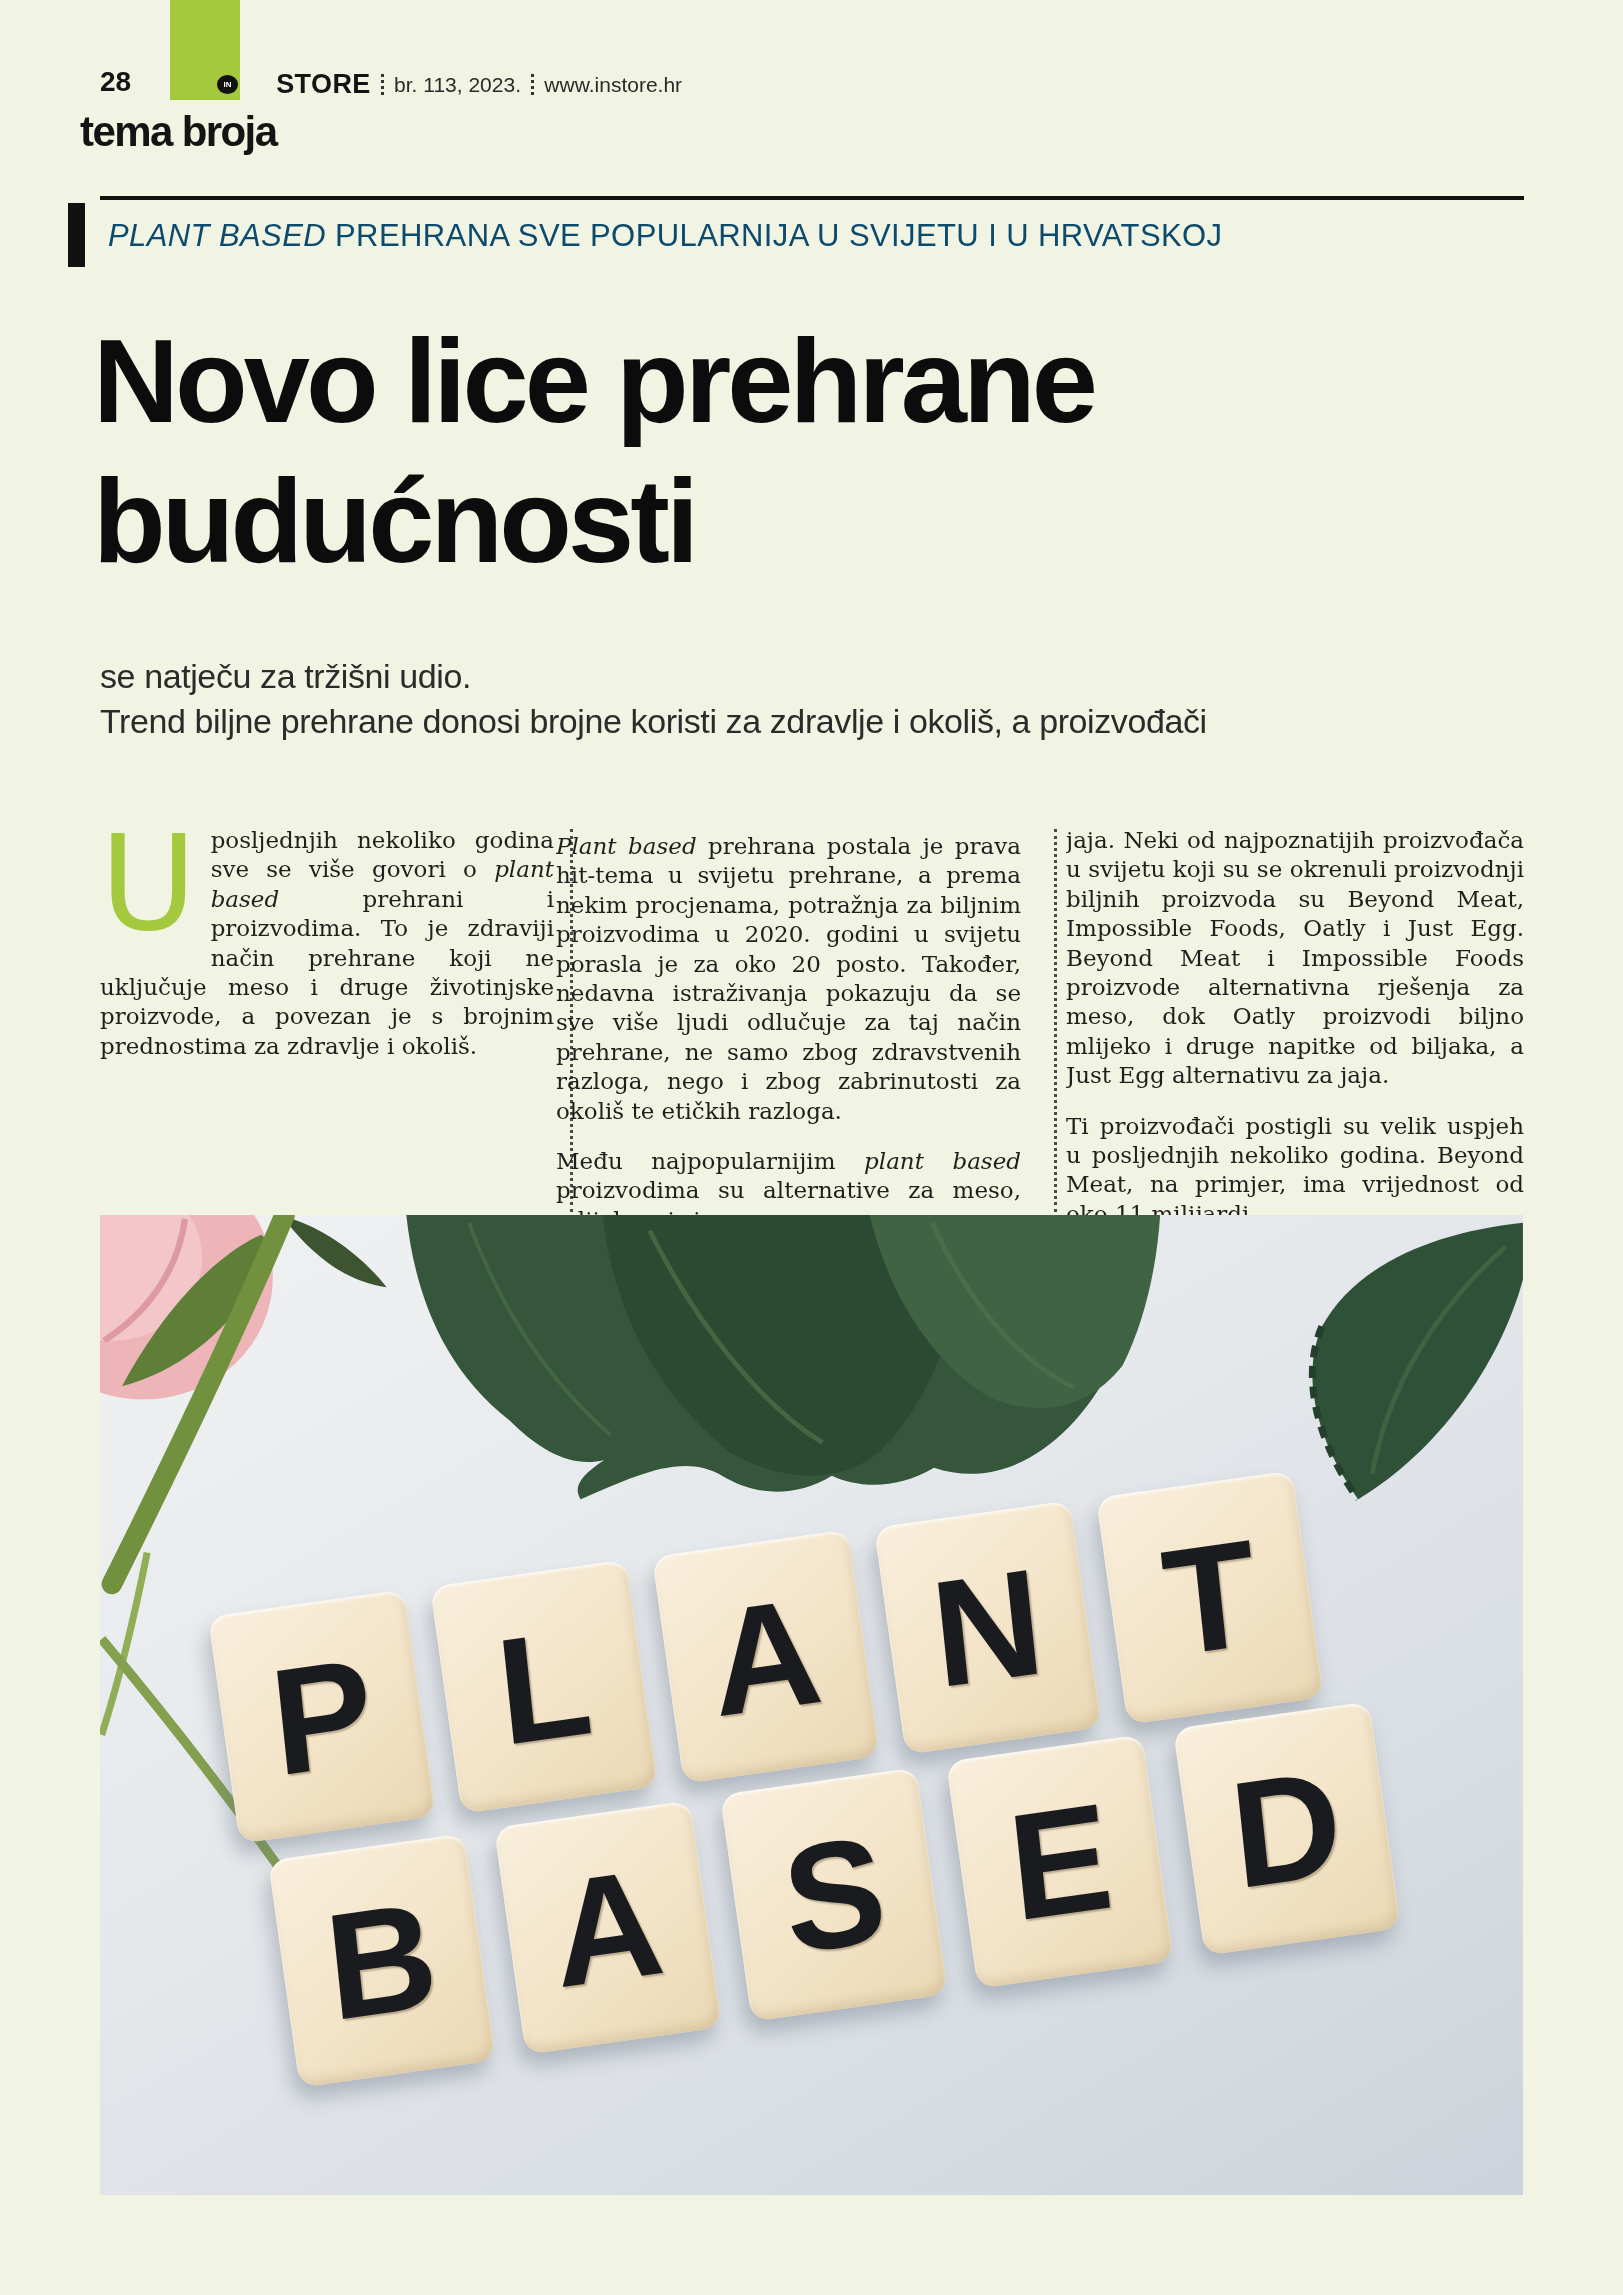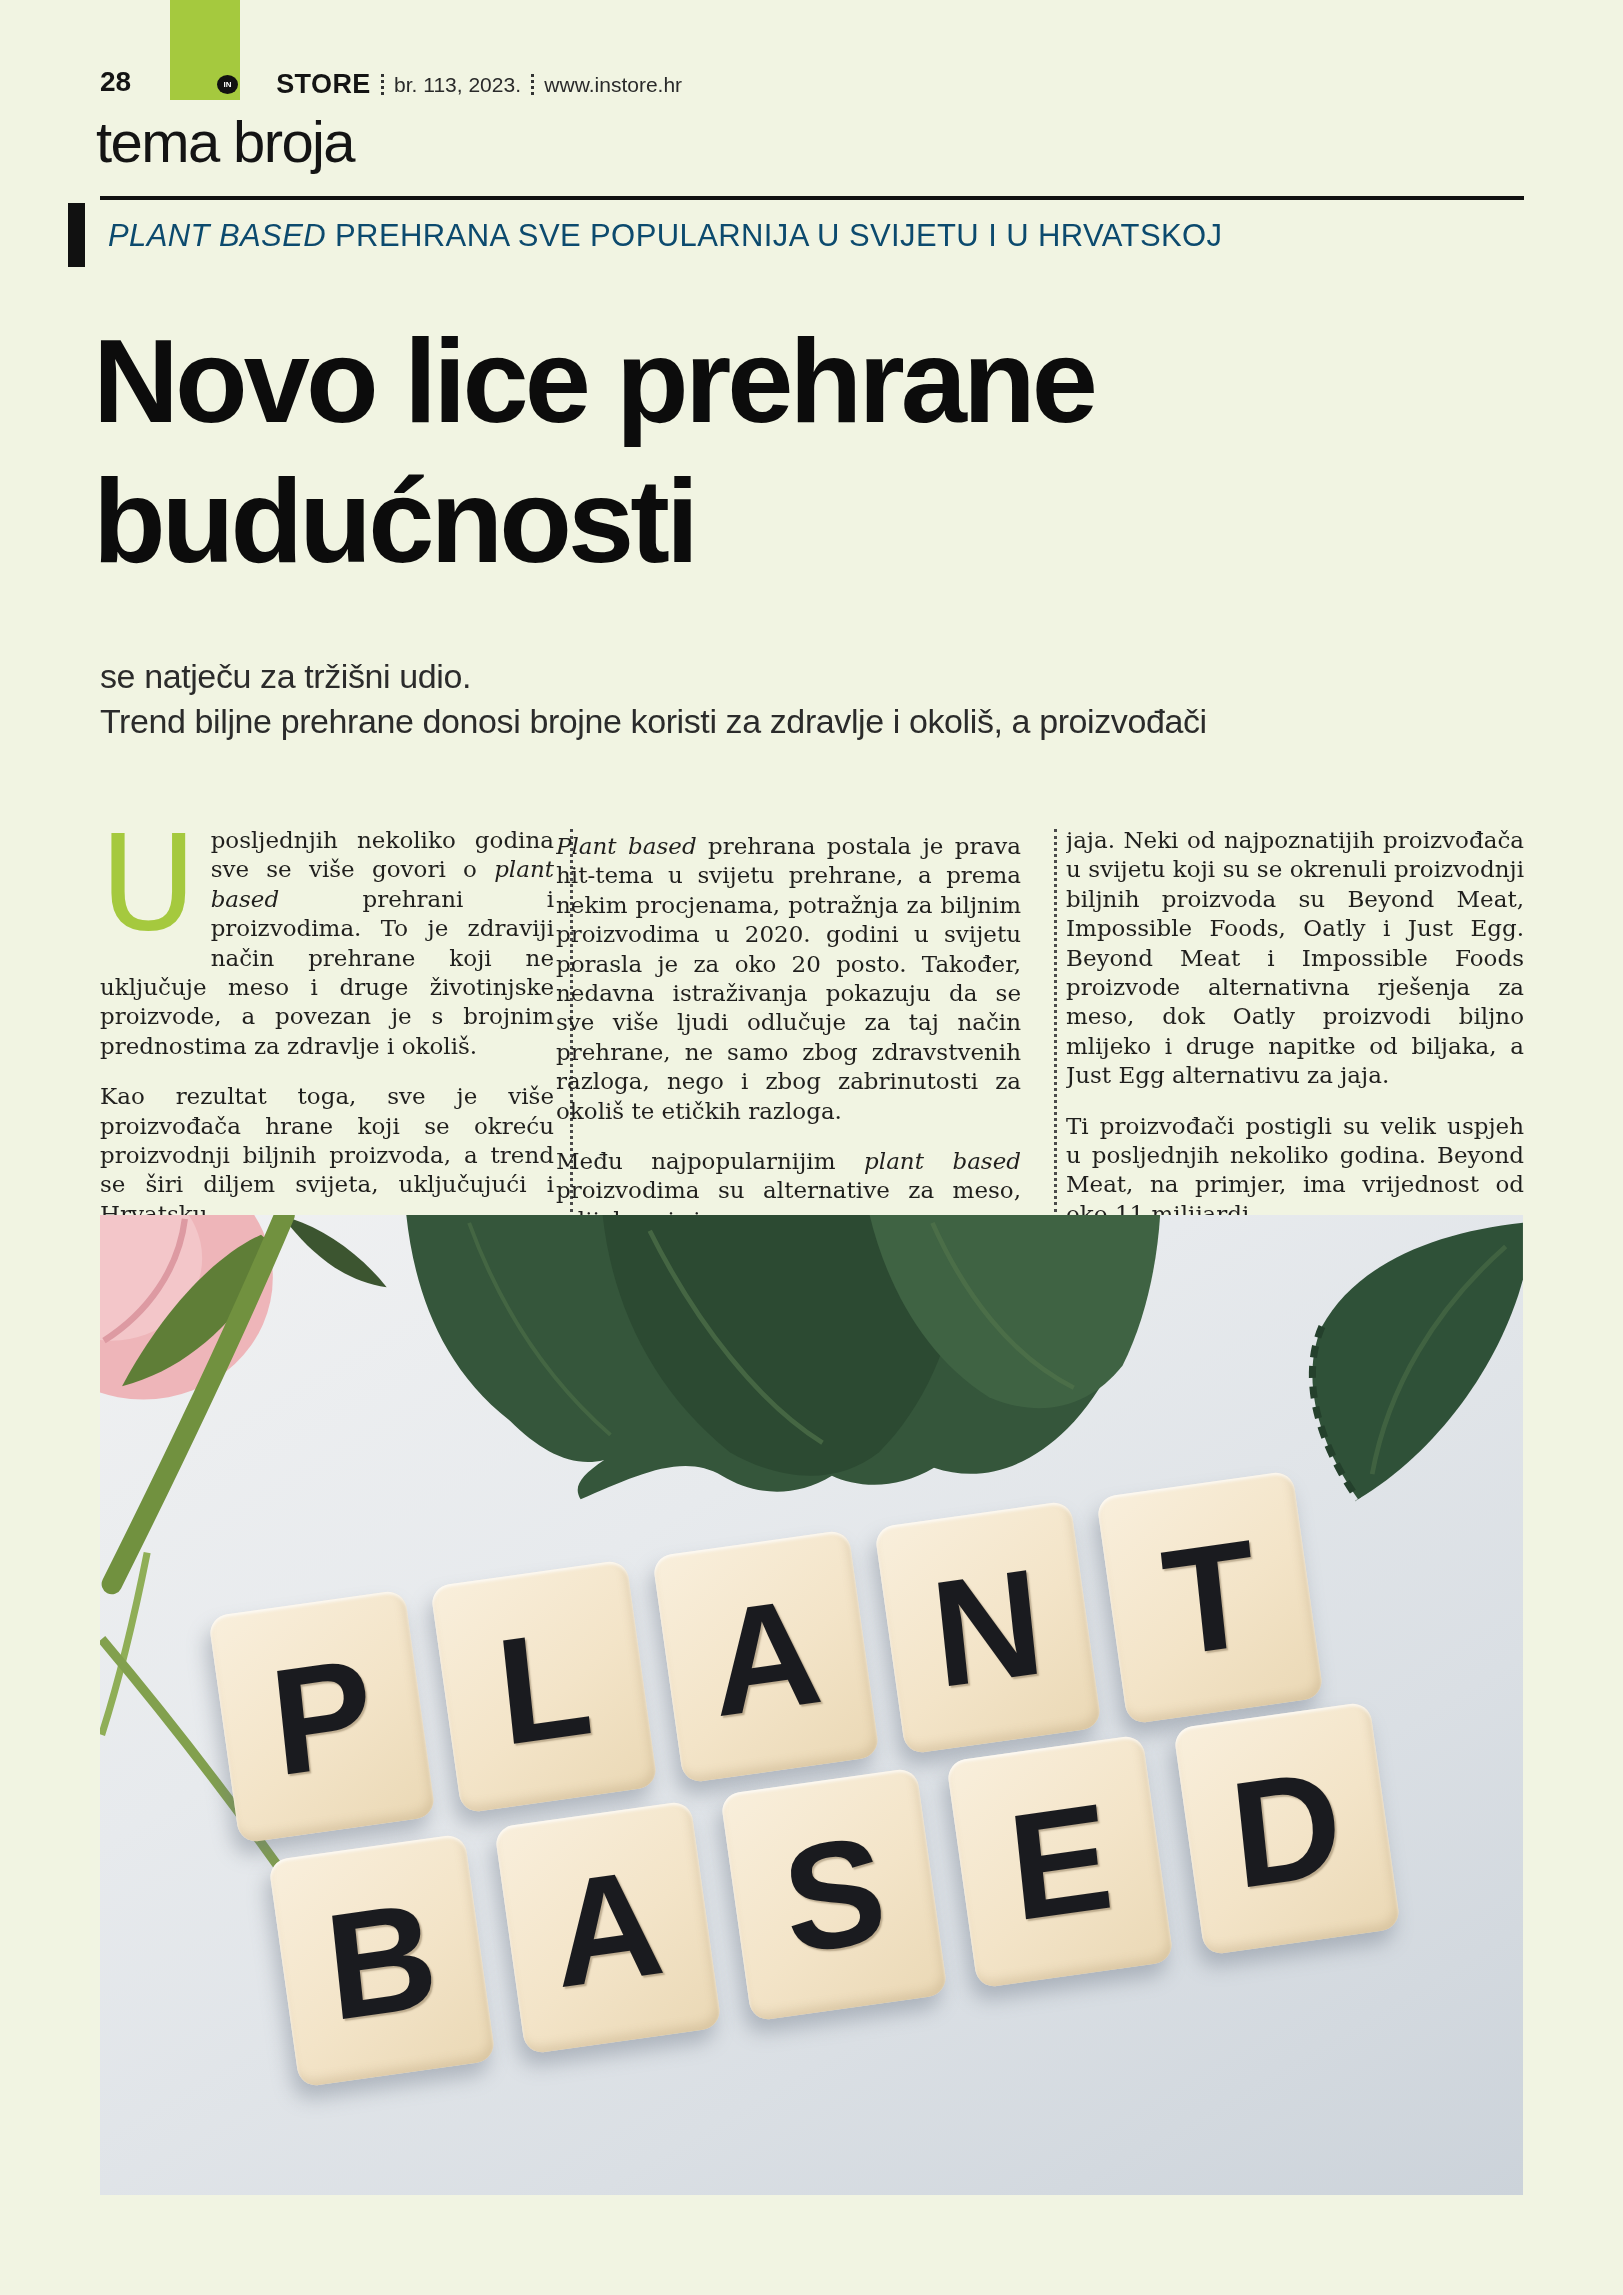--- a/index.html
+++ b/index.html
@@ -10,21 +10,21 @@
   }
   
   .green-bar{position:absolute;left:170px;top:0;width:70px;height:100px;background:#a5c93e;}
   .page-num{position:absolute;left:100px;top:66px;font-size:28px;font-weight:700;letter-spacing:0;}
   .logo-row{position:absolute;left:217px;top:69px;display:flex;align-items:center;gap:10.2px;}
   .in-circle{width:21px;height:19px;border-radius:50%;background:#111;color:#fff;
     display:flex;align-items:center;justify-content:center;font-size:7.9px;font-weight:900;letter-spacing:0;}
   .store-word{font-size:27px;font-weight:900;letter-spacing:0.4px;margin-left:28px;}
   .vdots{width:0;height:20.4px;border-left:3.1px dotted #333;}
   .issue,.website{font-size:21px;font-weight:400;color:#2a2a2a;letter-spacing:0;}
-  .section-title{position:absolute;left:96px;top:108px;font-size:58px;font-weight:400;letter-spacing:-1.6px;}
+  .section-title{position:absolute;left:80px;top:108px;font-size:42px;font-weight:700;letter-spacing:-1.6px;}
   .credit{position:absolute;right:100px;top:141px;text-align:right;font-size:23px;font-weight:800;line-height:26px;}
   .rule{position:absolute;left:100px;top:196px;width:1424px;height:3.9px;background:#111;}
   
   .kicker-marker{position:absolute;left:68px;top:203px;width:17.3px;height:64px;background:#111;}
   .kicker{position:absolute;left:108px;top:218px;font-size:31px;letter-spacing:0.4px;color:#0c4a6e;white-space:nowrap;}
   .kicker em{font-style:italic;font-weight:400;}
   
   .headline{position:absolute;left:93px;top:311px;font-size:119px;font-weight:900;
     letter-spacing:-3.9px;line-height:140px;color:#0c0c0c;}
   .lede{position:absolute;left:100px;top:654px;font-size:34px;line-height:45px;
@@ -88,21 +88,20 @@
   </div>
 
   <div class="lede">
     <span>se natječu za tržišni udio.</span>
     <span>Trend biljne prehrane donosi brojne koristi za zdravlje i okoliš, a proizvođači</span>
   </div>
 
   <div class="columns">
     <div class="col col-0">
         <p><span class="dropcap">U</span><span>posljednjih nekoliko godina sve se više govori o </span><em>plant based</em><span> prehrani i proizvodima. To je zdraviji način prehrane koji ne uključuje meso i druge životinjske proizvode, a povezan je s brojnim prednostima za zdravlje i okoliš.</span></p>
-        <p><span>Kao rezultat toga, sve je više proizvođača hrane koji se okreću proizvodnji biljnih proizvoda, a trend se širi diljem svijeta, uključujući i Hrvatsku.</span></p>
       </div>
     <div class="col-divider div-0"></div>
     <div class="col col-1">
         <p><em>Plant based</em><span> prehrana postala je prava hit-tema u svijetu prehrane, a prema nekim procjenama, potražnja za biljnim proizvodima u 2020. godini u svijetu porasla je za oko 20 posto. Također, nedavna istraživanja pokazuju da se sve više ljudi odlučuje za taj način prehrane, ne samo zbog zdravstvenih razloga, nego i zbog zabrinutosti za okoliš te etičkih razloga.</span></p>
         <p><span>Među najpopularnijim </span><em>plant based</em><span> proizvodima su alternative za meso, mlijeko, sir i</span></p>
       </div>
     <div class="col-divider div-1"></div>
     <div class="col col-2">
         <p><span>jaja. Neki od najpoznatijih proizvođača u svijetu koji su se okrenuli proizvodnji biljnih proizvoda su Beyond Meat, Impossible Foods, Oatly i Just Egg. Beyond Meat i Impossible Foods proizvode alternativna rješenja za meso, dok Oatly proizvodi biljno mlijeko i druge napitke od biljaka, a Just Egg alternativu za jaja.</span></p>
         <p><span>Ti proizvođači postigli su velik uspjeh u posljednjih nekoliko godina. Beyond Meat, na primjer, ima vrijednost od oko 11 milijardi</span></p>

